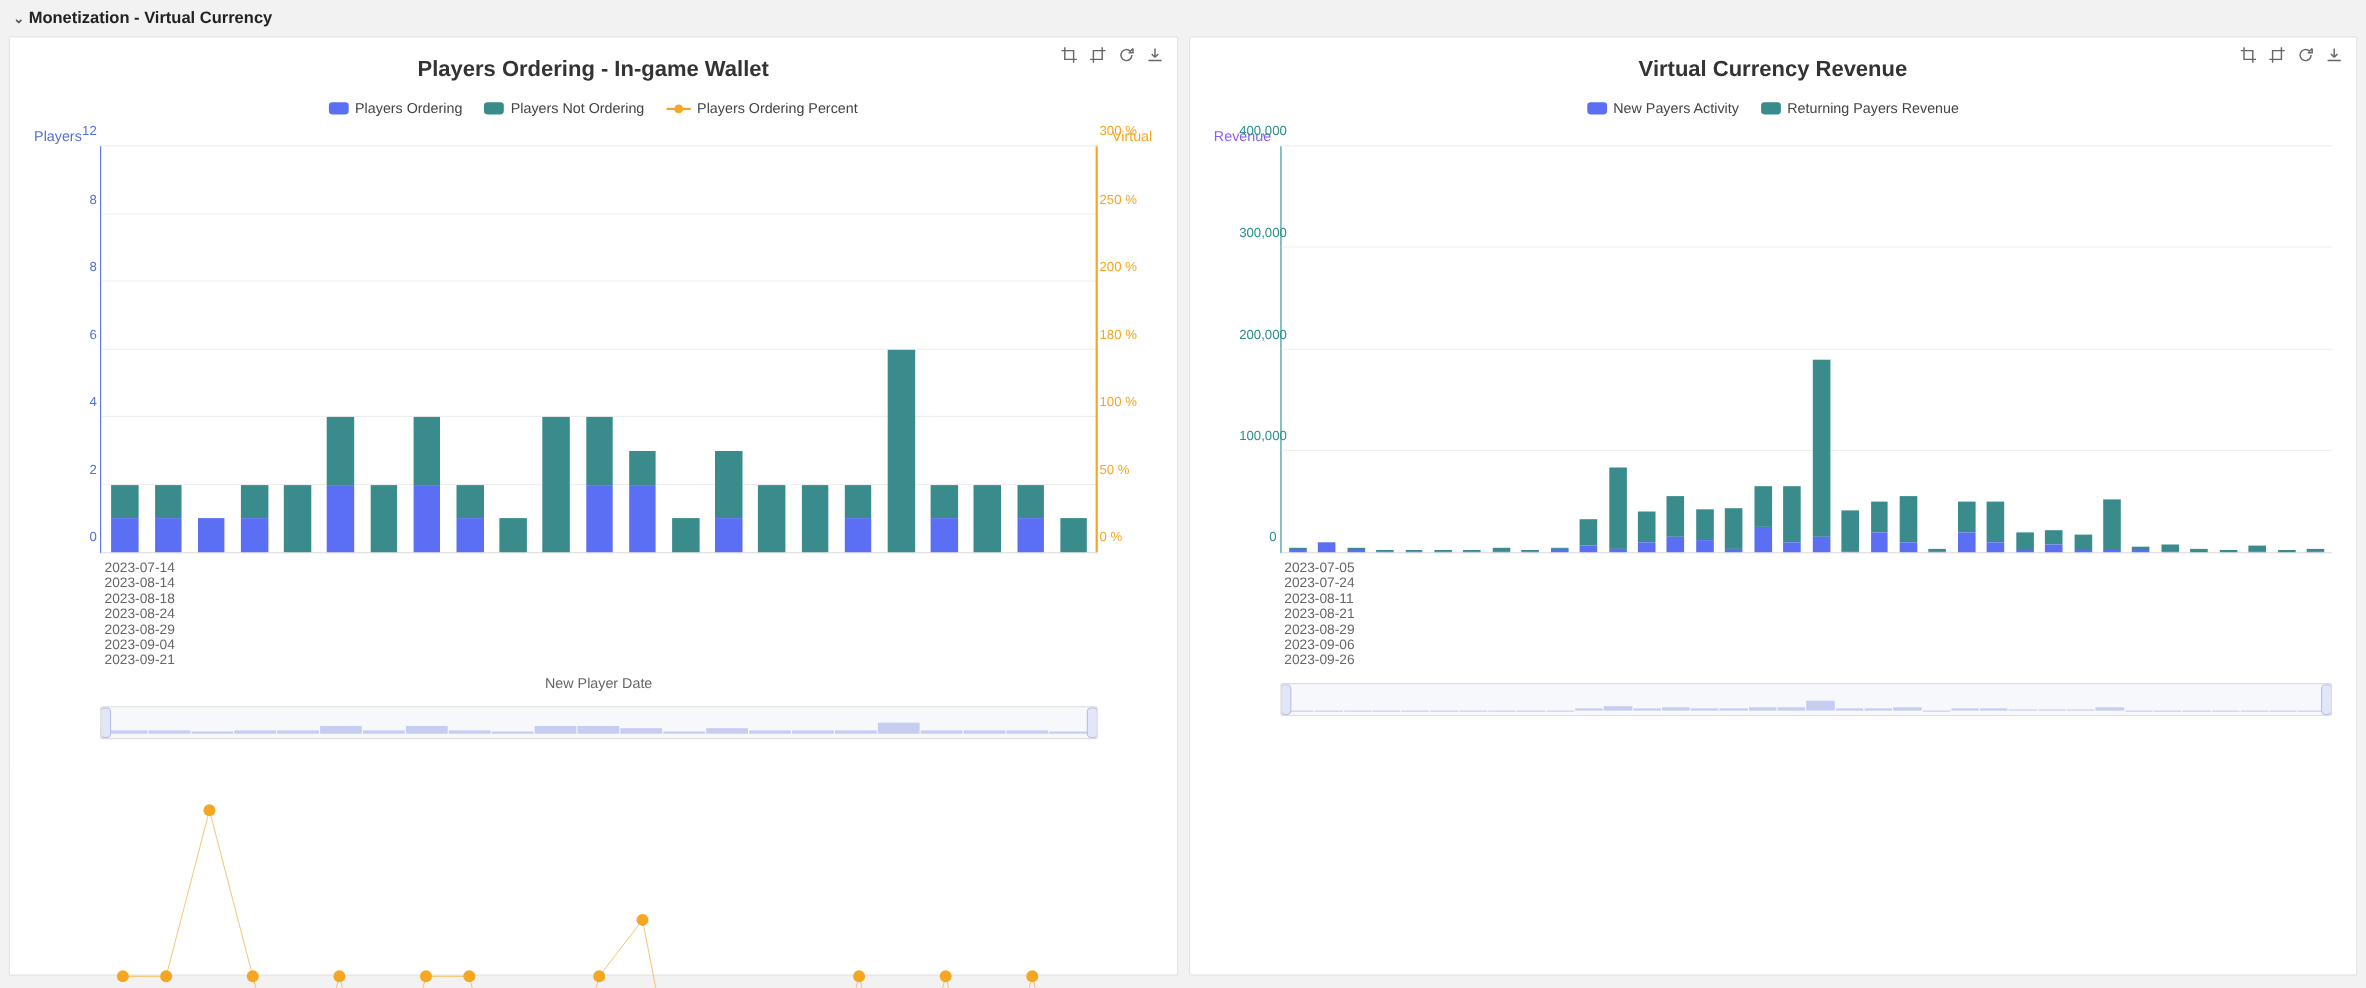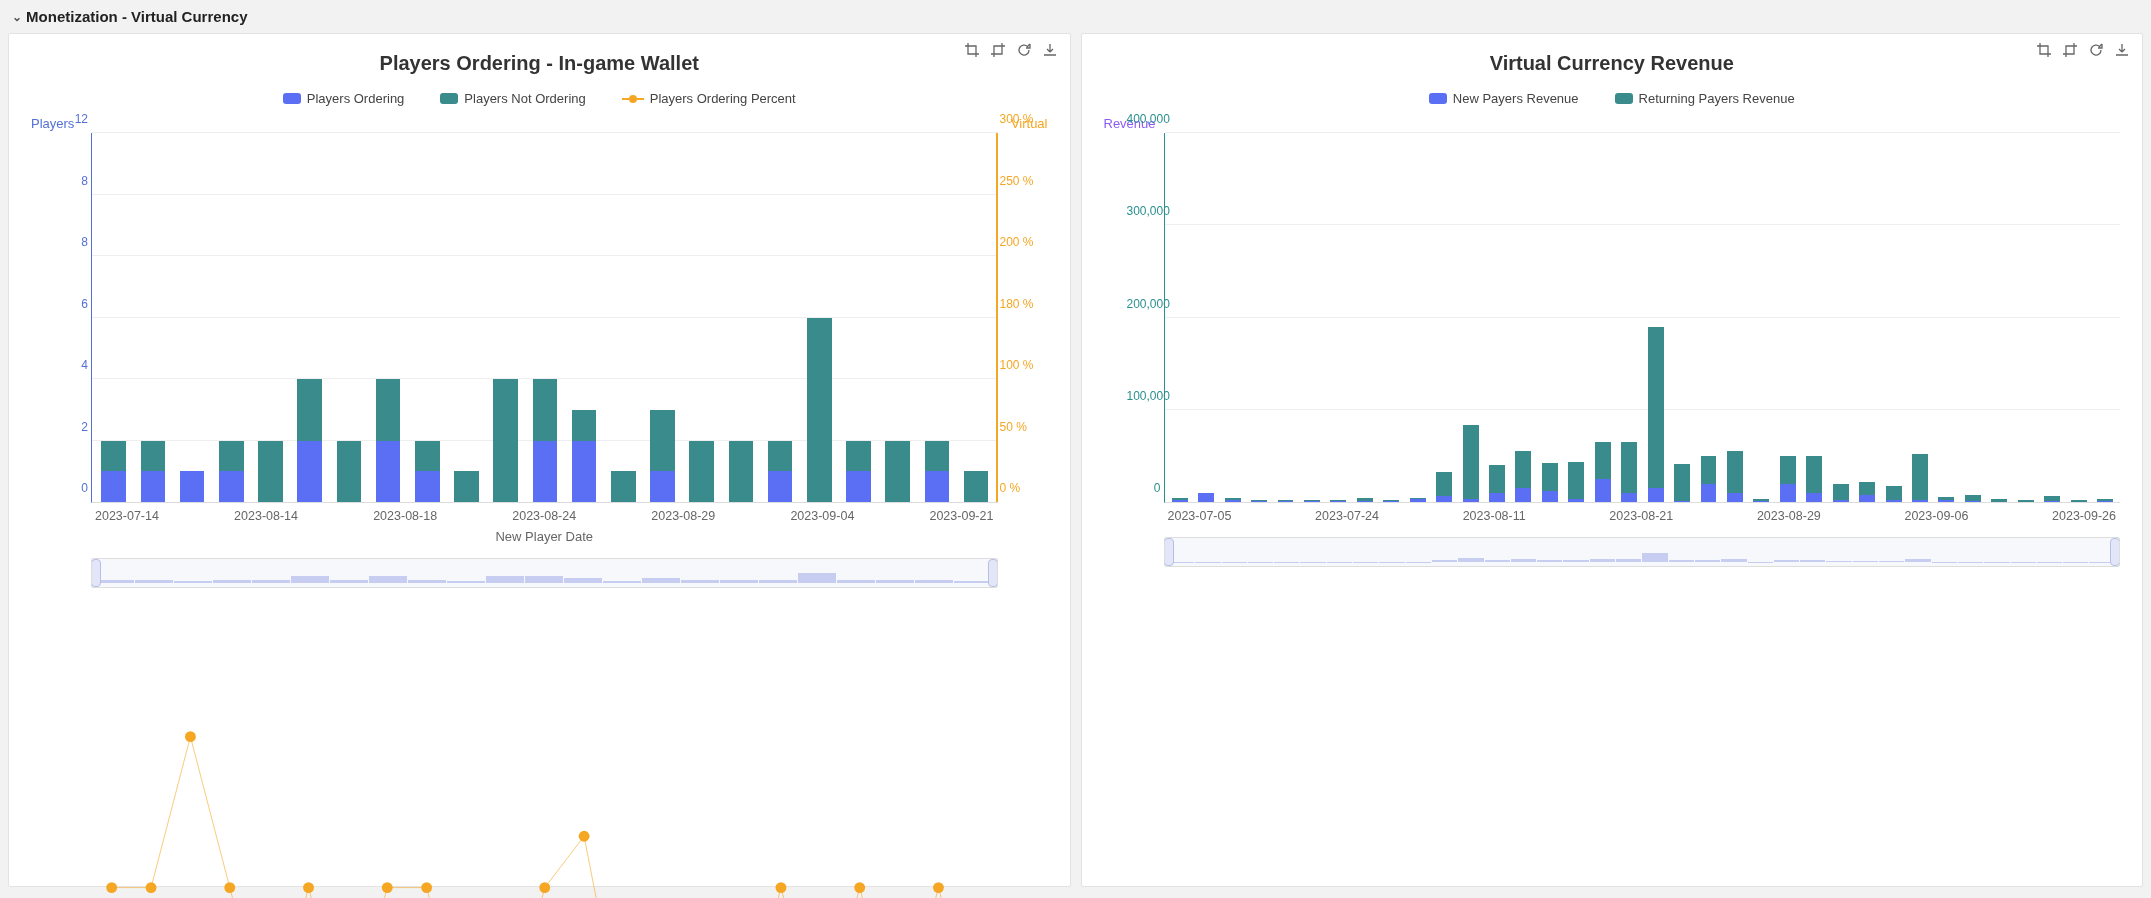--- a/index.html
+++ b/index.html
@@ -54,21 +54,21 @@
     text-align: center;
     font-size: 20px;
     font-weight: 600;
     margin-top: 10px;
     margin-bottom: 16px;
     color: #333;
   }
   .legend {
     display: flex;
     justify-content: center;
-    gap: 36px;
+    gap: 20px;
     font-size: 13px;
     color: #444;
     margin-bottom: 10px;
   }
   .legend-item { display: flex; align-items: center; gap: 6px; }
   .swatch { width: 18px; height: 11px; border-radius: 3px; }
   .swatch-line {
     width: 22px; height: 12px; position: relative;
     display: flex; align-items: center; justify-content: center;
   }
@@ -163,20 +163,21 @@
   .bar-seg { width: 68%; }
   .bar-primary { background: #5b6ff5; }
   .bar-secondary { background: #3a8c8c; }
   .x-axis {
     display: flex;
     justify-content: space-between;
     margin-top: 6px;
     font-size: 12.5px;
     color: #666;
     padding: 0 4px;
+    flex-direction: column;
   }
   .x-title {
     text-align: center;
     font-size: 13px;
     color: #666;
     margin-top: 6px;
   }
   .overview {
     margin-top: 14px;
     height: 30px;
@@ -475,21 +476,21 @@
         <div class="toolbar-btn">
             <svg viewBox="0 0 16 16">
               <path d="M8 2v8m0 0l3-3m-3 3L5 7M2 13h12"></path>
             </svg>
           </div>
       </div>
       <div class="chart-title">Virtual Currency Revenue</div>
       <div class="legend">
         <div class="legend-item">
             <span class="swatch" style="background:#5b6ff5"></span>
-            <span>New Payers Revenue</span>
+            <span>New Payers Activity</span>
           </div>
         <div class="legend-item">
             <span class="swatch" style="background:#3a8c8c"></span>
             <span>Returning Payers Revenue</span>
           </div>
       </div>
       <div class="axis-titles">
         <span class="revenue">Revenue</span>
         <span></span>
       </div>

